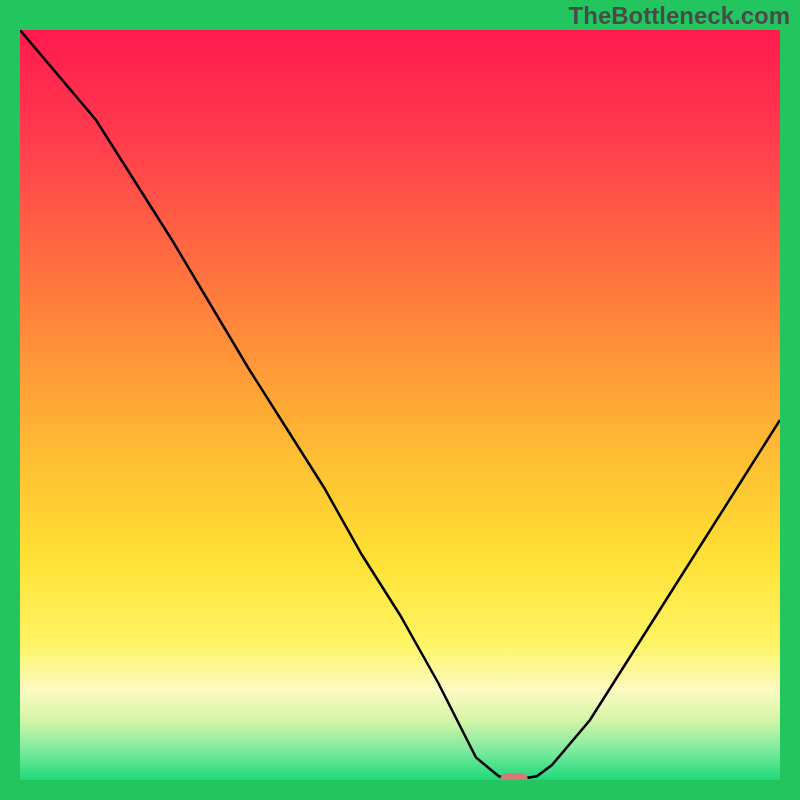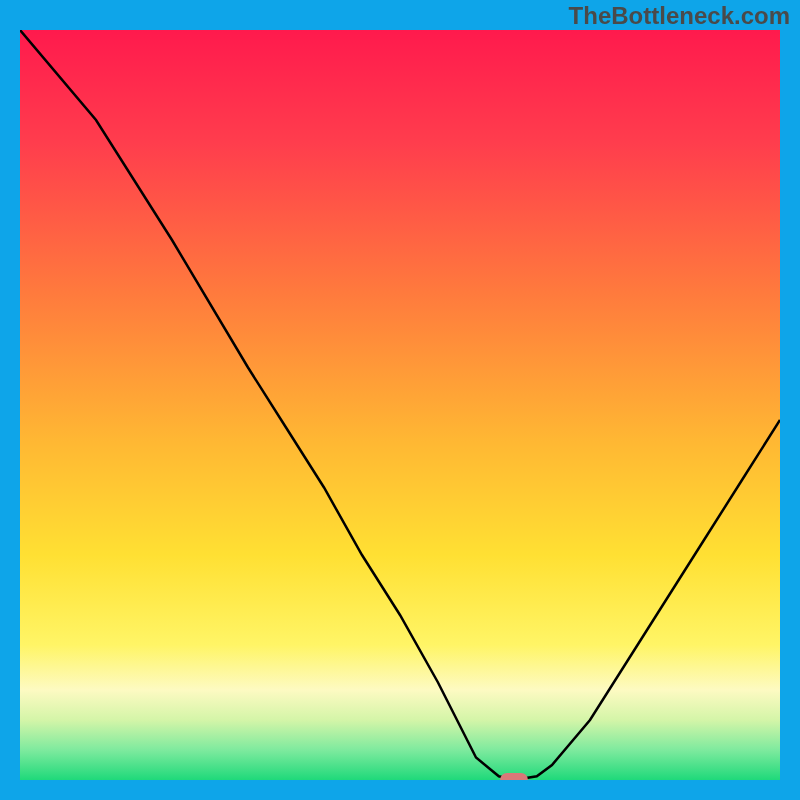--- a/index.html
+++ b/index.html
@@ -6,21 +6,21 @@
     margin: 0;
     padding: 0;
     width: 800px;
     height: 800px;
     background: #000;
   }
   .container {
     width: 800px;
     height: 800px;
     position: relative;
-    background: #0ea5e9;
+    background: #22c55e;
   }
   .watermark {
     position: absolute;
     top: 2px;
     right: 10px;
     color: #4a4a4a;
     font-family: Arial, sans-serif;
     font-size: 24px;
     font-weight: bold;
     z-index: 10;

